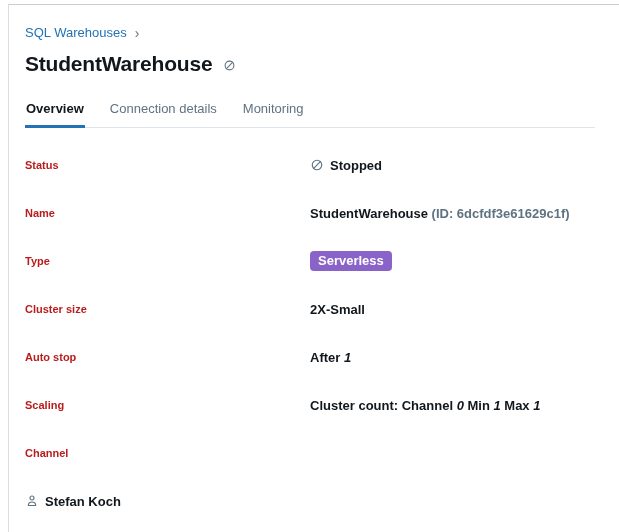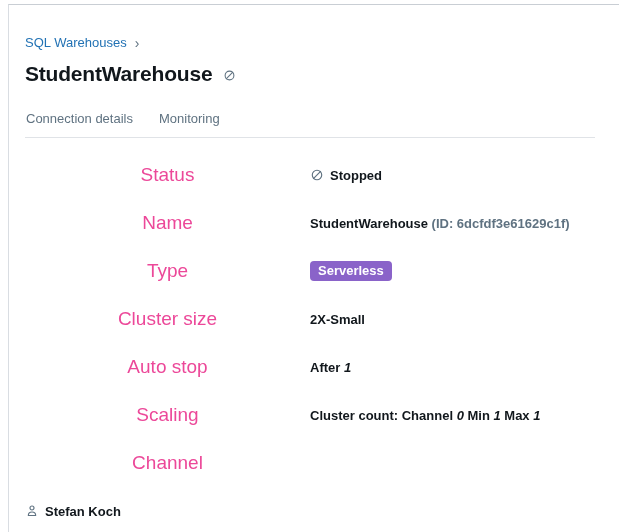--- a/index.html
+++ b/index.html
@@ -7,24 +7,23 @@
     width:619px;height:532px;position:relative;overflow:hidden;
     background:#ffffff;
     font-family:"Liberation Sans",sans-serif;
     color:#11171C;
     -webkit-font-smoothing:antialiased;
   }
   .panel{
     position:absolute;left:8px;top:4px;right:0;bottom:0;
     border-left:1px solid #D9DDE2;
     border-top:1px solid #C9CED4;
-    padding:30px 24px 0 16px;
+    padding:20px 24px 0 16px;
     box-sizing:border-box;
     background:#ffffff;
-    text-align:center;
   }
   
   .breadcrumb{display:flex;align-items:center;gap:8px;font-size:13px;line-height:16px;}
   .breadcrumb a{color:#2272B4;text-decoration:none;cursor:pointer;}
   .crumb-sep{color:#5F7281;font-size:14px;line-height:14px;}
   
   .title-row{display:flex;align-items:center;gap:11px;margin-top:9px;}
   .page-title{font-size:21px;font-weight:700;letter-spacing:-0.2px;line-height:28px;margin:0;}
   .title-state-icon{display:inline-flex;margin-top:2px;}
   
@@ -33,21 +32,21 @@
     position:relative;font-size:13px;line-height:16px;color:#5F7281;
     padding:4px 1px 10px;cursor:pointer;white-space:nowrap;
   }
   .tab.active{color:#11171C;font-weight:700;}
   .tab.active::after{
     content:"";position:absolute;left:0;right:0;bottom:-1px;height:3px;background:#2272B4;
   }
   
   .rows{margin-top:13px;}
   .row{display:flex;align-items:center;height:48px;}
-  .row-label{flex:0 0 285px;font-size:19px;font-weight:400;color:#ec4899;}
+  .row-label{flex:0 0 285px;font-size:11px;font-weight:700;color:#b91c1c;}
   .row-value{display:flex;align-items:center;font-size:13px;color:#11171C;font-weight:bold;}
   .seg{white-space:pre;}
   .muted{color:#5F7281;white-space:pre;}
   .num{font-style:italic;white-space:pre;}
   .icon-gap{margin-right:6px;display:inline-flex;align-items:center;}
   .badge{
     display:inline-block;font-size:13px;line-height:16px;
     padding:2px 8px;border-radius:4px;white-space:nowrap;
   }
   .badge-purple{background:#8A63C9;color:#ffffff;}
@@ -68,20 +67,21 @@
     <h1 class="page-title">StudentWarehouse</h1>
     <span class="title-state-icon">
       <svg width="13" height="13" viewBox="0 0 16 16">
         <circle cx="8" cy="8" r="5.4" fill="none" stroke="#5F7281" stroke-width="1.3"></circle>
         <line x1="3.6" y1="12.4" x2="12.4" y2="3.6" stroke="#5F7281" stroke-width="1.3"></line>
       </svg>
     </span>
   </div>
 
   <div class="tabs">
+    <div class="tab active">Overview</div>
     <div class="tab">Connection details</div>
     <div class="tab">Monitoring</div>
   </div>
 
   <div class="rows">
 
     <div class="row">
       <div class="row-label">Status</div>
       <div class="row-value">
         <span class="icon-gap">

